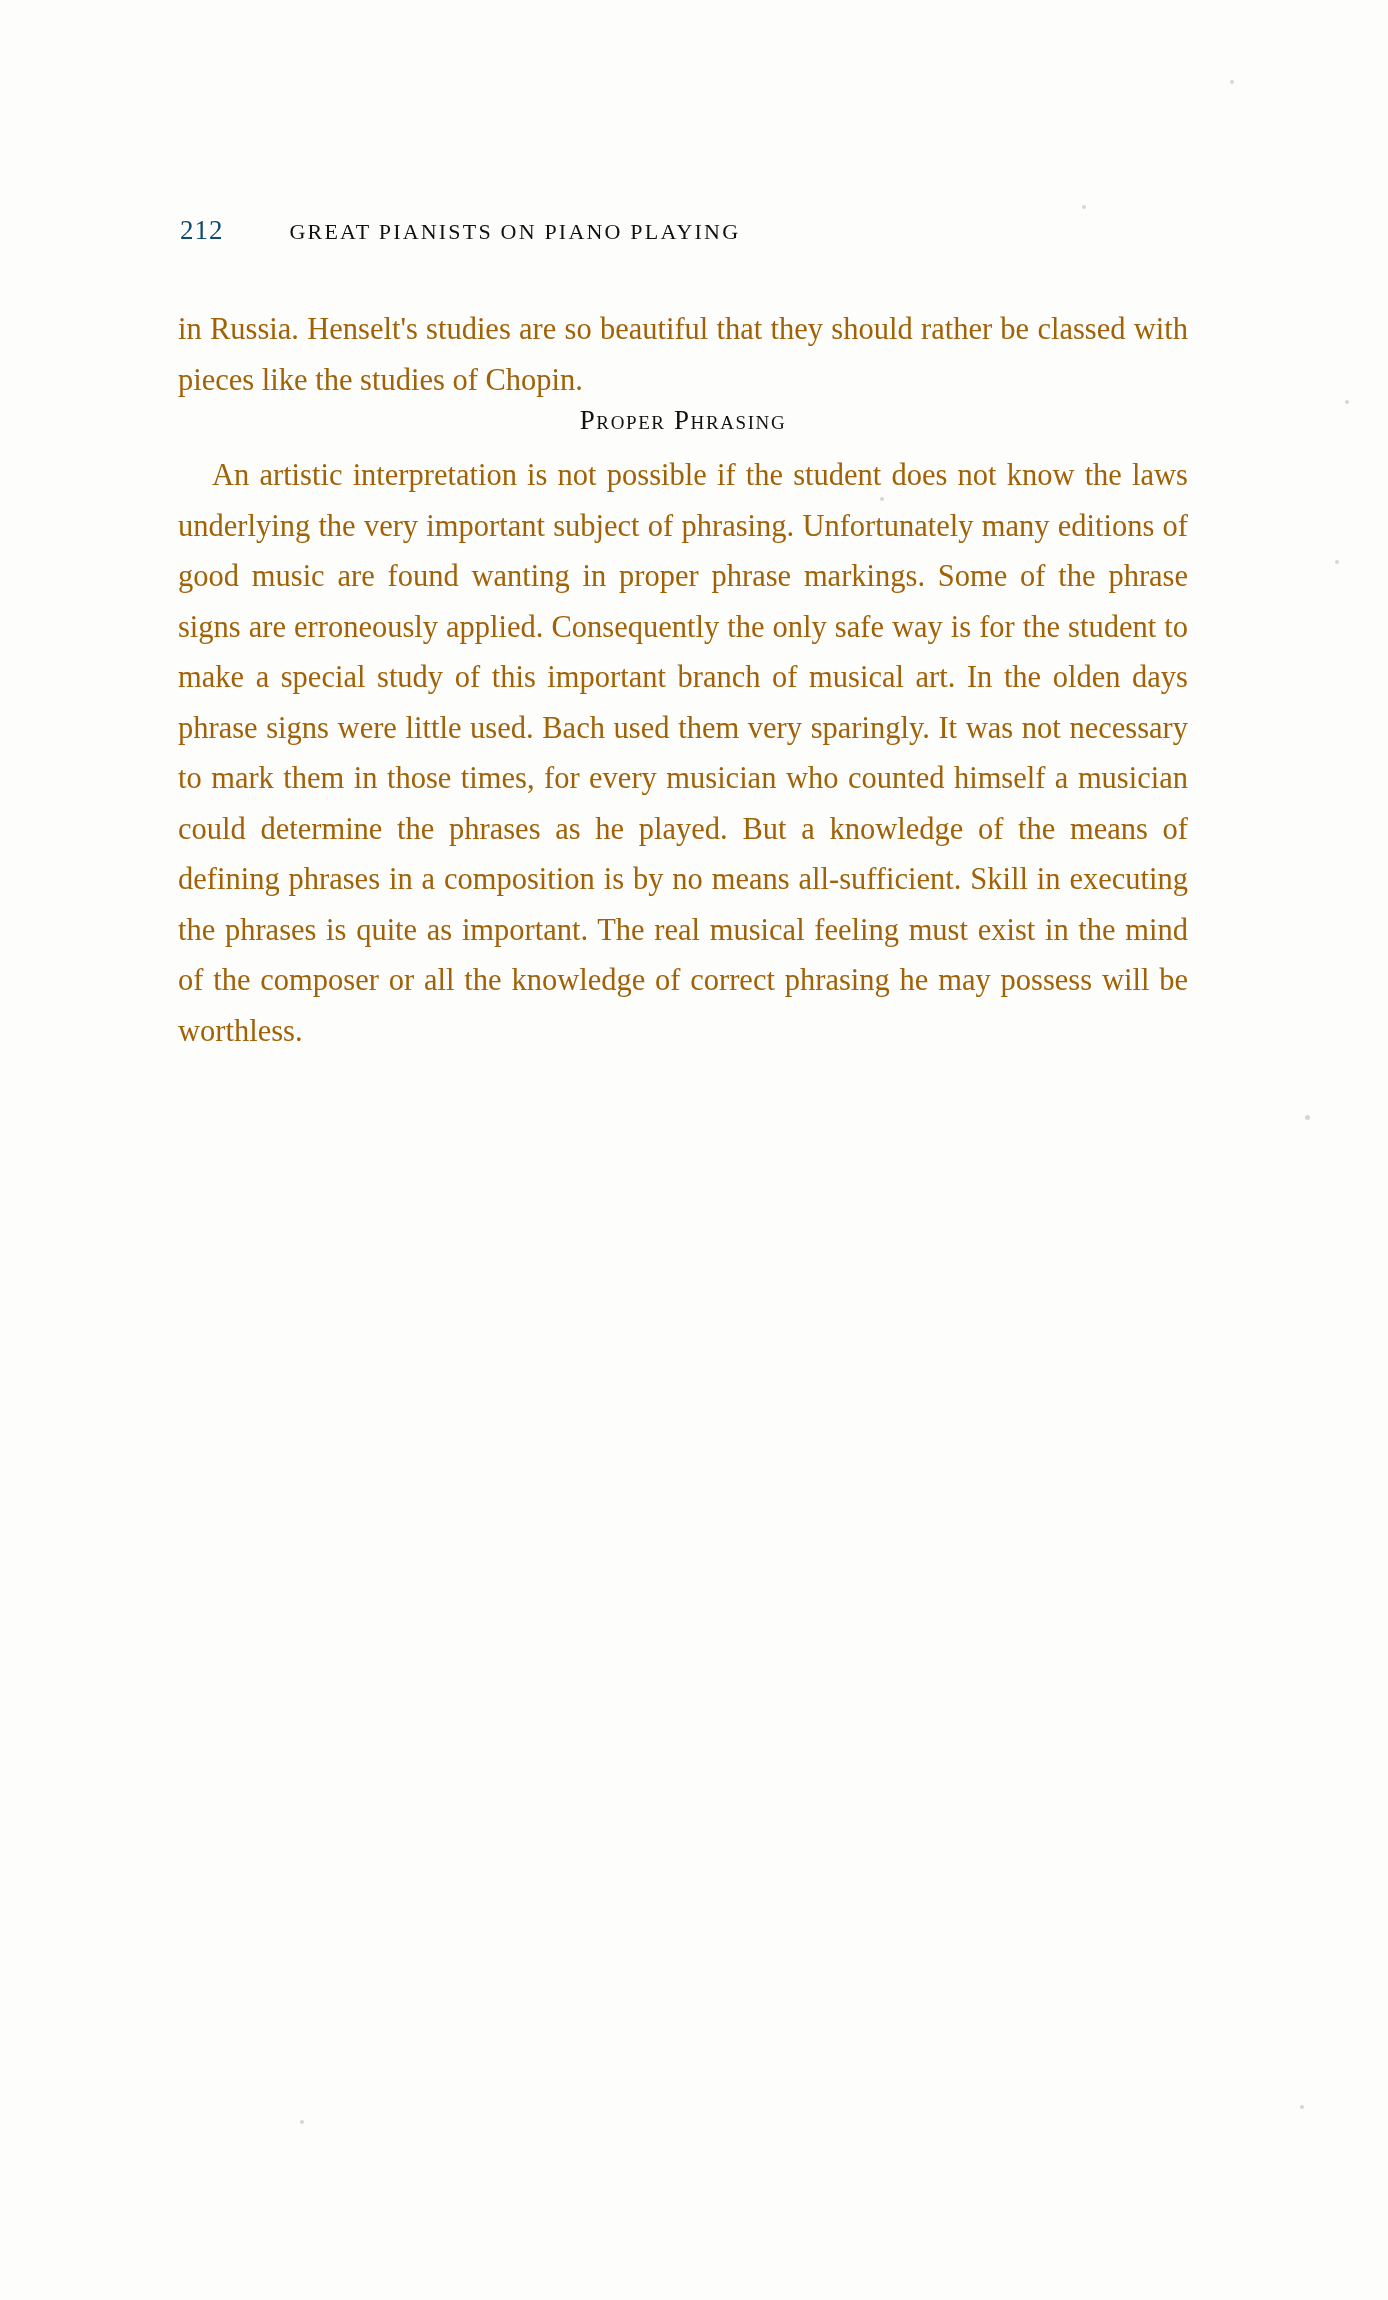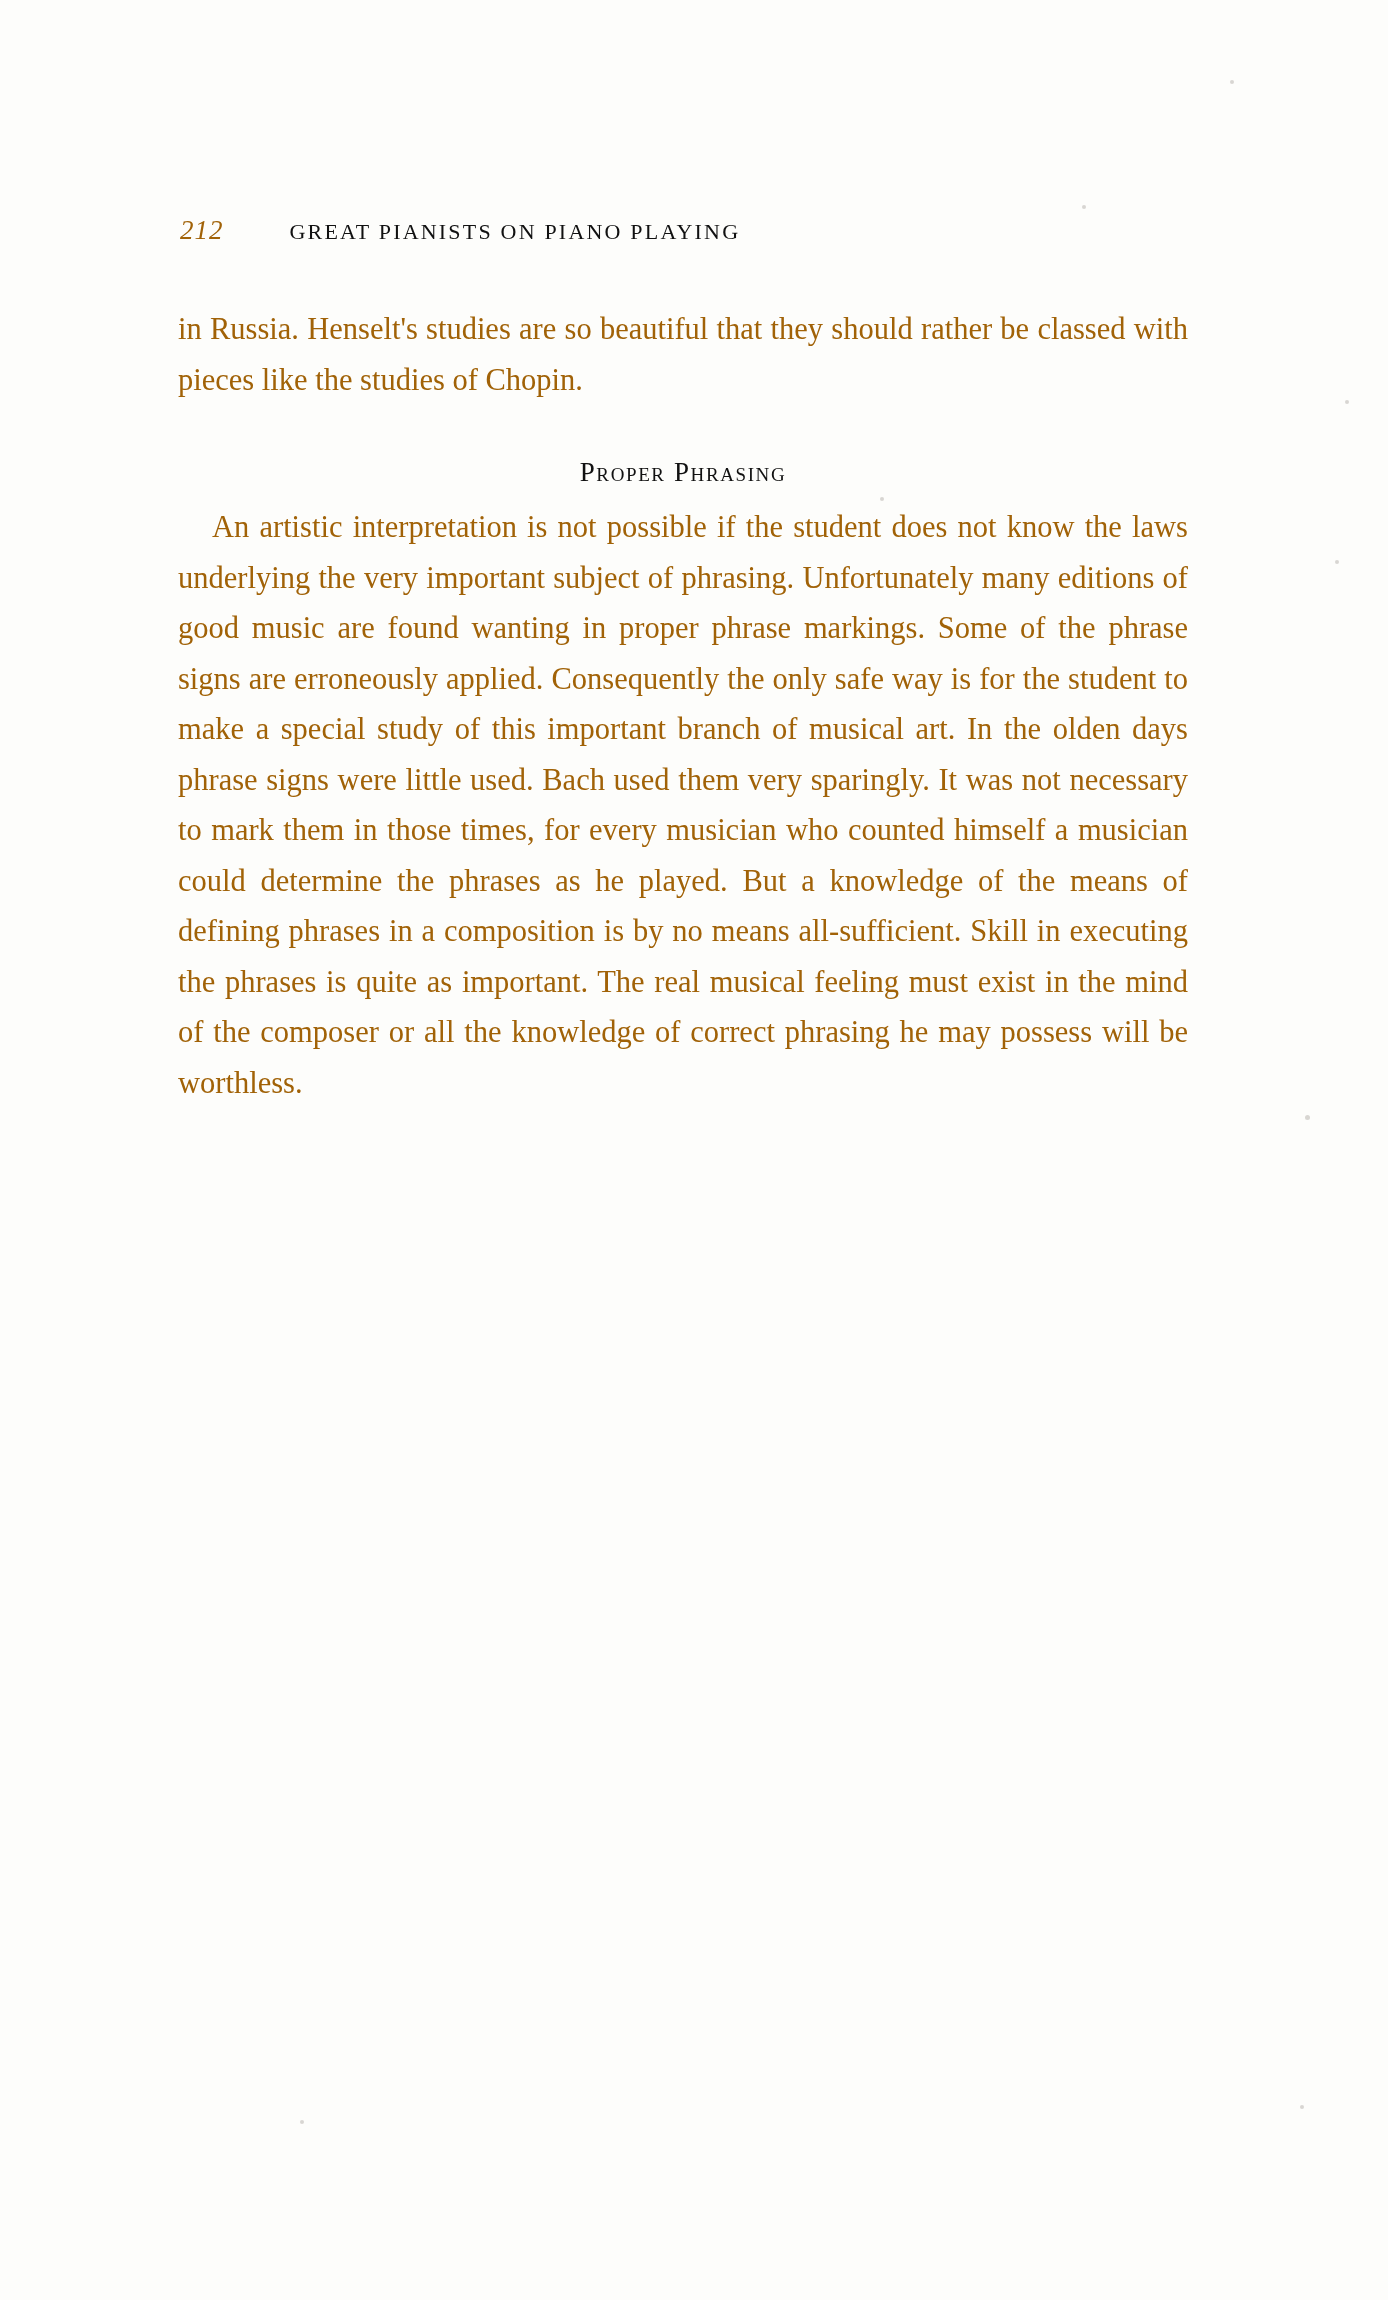--- a/index.html
+++ b/index.html
@@ -33,22 +33,21 @@
     display: flex;
     align-items: baseline;
     margin-bottom: 58px;
     padding-left: 2px;
   }
   .folio {
     font-size: 27px;
     letter-spacing: 1px;
     font-family: "Liberation Serif", serif;
     margin-right: 66px;
-    color: #a16207;
-    font-style: italic;
+    color: #0c4a6e;
   }
   .head-title {
     font-size: 22px;
     letter-spacing: 2.2px;
     font-variant: small-caps;
     text-transform: uppercase;
     color: #111;
   }
   p {
     font-size: 30.5px;
@@ -62,21 +61,20 @@
     margin-bottom: 0;
   }
   p.indent {
     text-indent: 34px;
   }
   .section-head {
     text-align: center;
     font-size: 27px;
     letter-spacing: 1.6px;
     font-variant: small-caps;
-    margin-top: 52px;
     margin-bottom: 14px;
     color: #111;
   }
   .speck {
     position: absolute;
     background: #b9b7b0;
     border-radius: 50%;
     opacity: .55;
   }
 </style>

